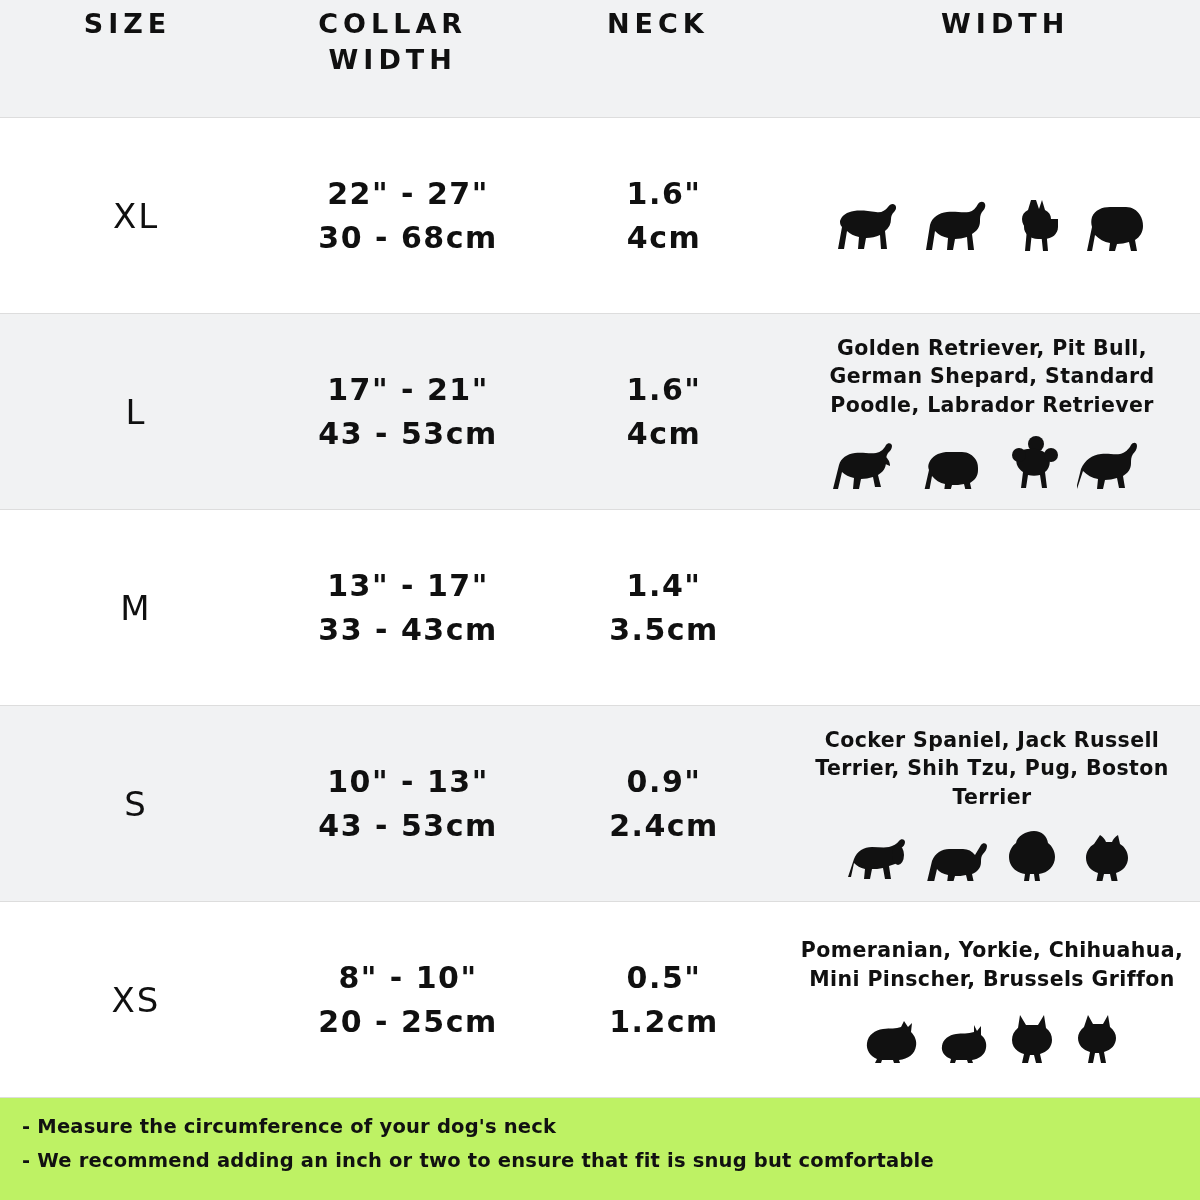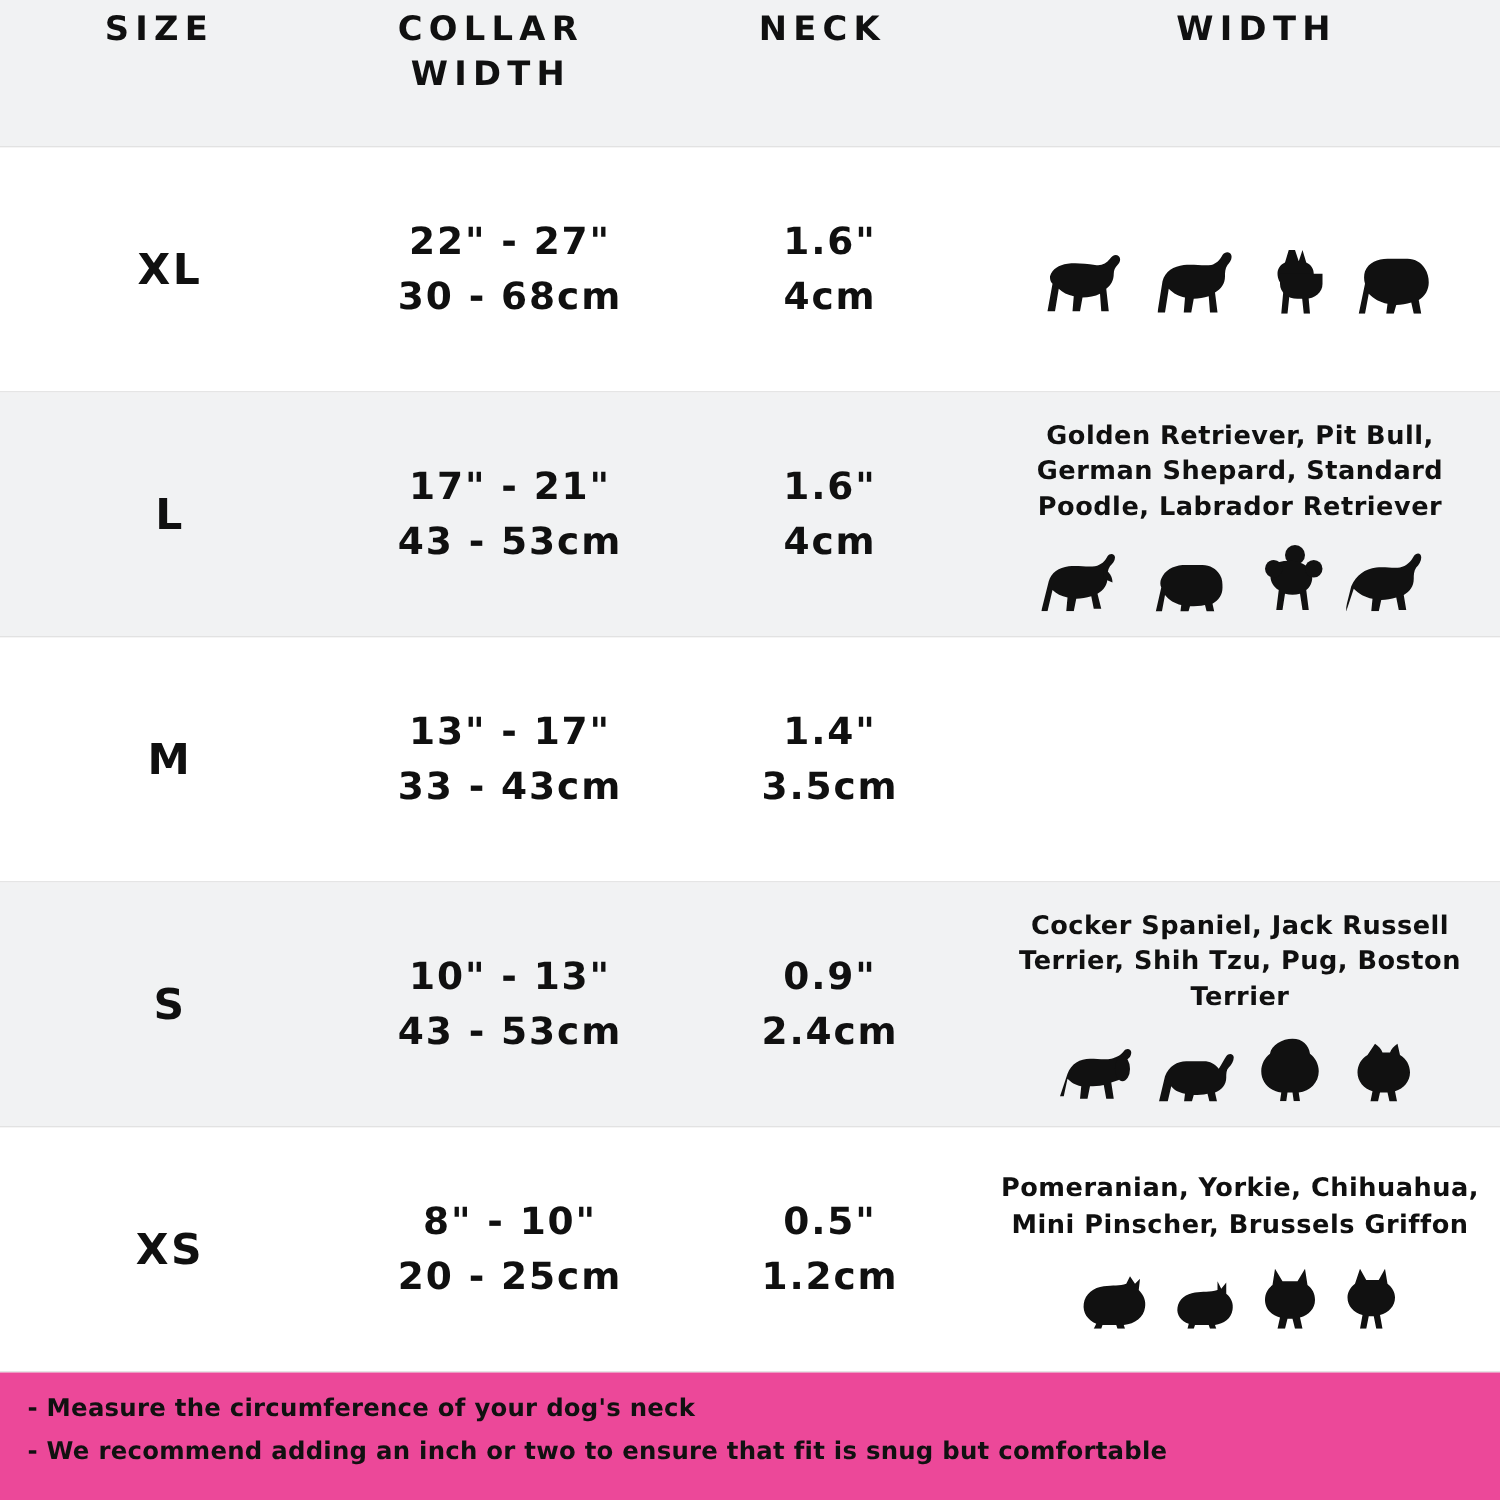--- a/index.html
+++ b/index.html
@@ -46,21 +46,21 @@
 
   .hdr {
     font-weight: 800;
     font-size: 27px;
     letter-spacing: 5px;
     color: #101010;
     line-height: 1.35;
   }
 
   .size-label {
-    font-weight: 700;
+    font-weight: 400;
     font-size: 34px;
     letter-spacing: 2px;
     color: #101010;
   }
   .meas {
     font-weight: 800;
     font-size: 30px;
     letter-spacing: 1.5px;
     color: #101010;
     line-height: 1.45;
@@ -80,21 +80,21 @@
     gap: 14px;
     margin-top: 8px;
     height: 62px;
   }
   .silhouettes svg { display: block; }
 
   .data-row { height: 196px; }
 
   .notes {
     flex: 1;
-    background: #ec4899;
+    background: #bef264;
     padding: 14px 5px 8px 22px;
     display: flex;
     flex-direction: column;
     justify-content: flex-start;
     gap: 5px;
   }
   .note {
     font-weight: 700;
     font-size: 19.5px;
     color: #111111;

